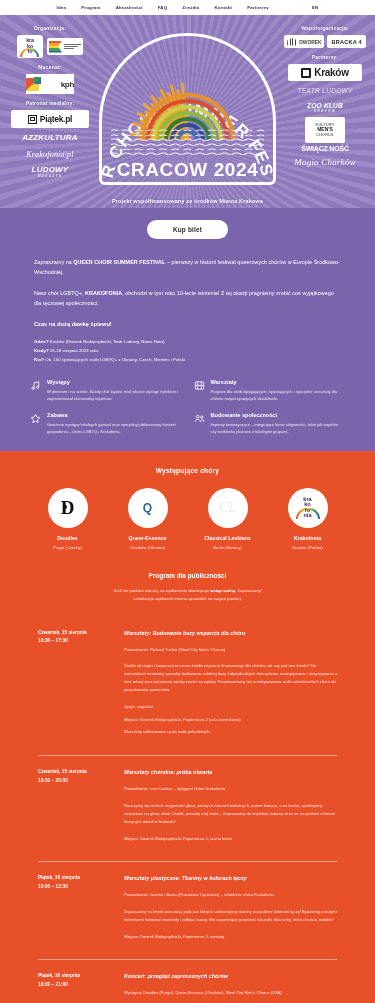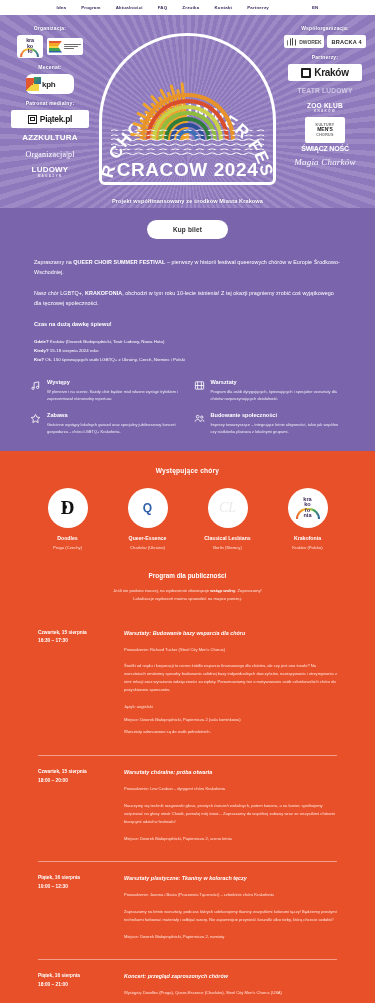--- a/index.html
+++ b/index.html
@@ -101,22 +101,22 @@
       #e4572e 0 2.4px, #f4a62a 2.4px 4.8px, #f2d541 4.8px 7.2px,
       #3fa34d 7.2px 9.6px, #2f5fa8 9.6px 12px);
     clip-path: polygon(0 0,100% 0,70% 50%,100% 100%,0 100%);
   }
   .lg-mkidn .lines { flex: 1; display: flex; flex-direction: column; gap: 1.2px; }
   .lg-mkidn .lines i { display:block; height: 1.1px; background: #6b6b6b; border-radius: 1px; }
   .lg-mkidn .lines i:nth-child(2) { width: 80%; }
   .lg-mkidn .lines i:nth-child(3) { width: 60%; }
 
   .lg-kph {
-    width: 48px; height: 20px; background: #fff; border-radius: 6px;
-    display: flex; align-items: center; justify-content: flex-start; gap: 3px;
+    width: 48px; height: 20px; background: #fff; border-radius: 0;
+    display: flex; align-items: center; justify-content: space-between; gap: 3px;
   }
   .lg-kph .sq {
     width: 13px; height: 13px;
     background:
       linear-gradient(135deg,#e4572e 0 50%, #f2d541 50% 100%);
     position: relative; border-radius: 1px;
   }
   .lg-kph .sq::after {
     content:""; position:absolute; right:-2px; top:-1px; width:7px; height:7px;
     background: linear-gradient(135deg,#3fa34d,#2f5fa8);
@@ -130,21 +130,21 @@
   }
   .lg-wide .glyph {
     width: 9px; height: 9px; border: 1.4px solid #1d1d1d; position: relative;
   }
   .lg-wide .glyph::after {
     content:""; position:absolute; inset:1.3px; border:1.2px solid #1d1d1d;
   }
   .lg-txt {
     width: 78px; height: 15px; background: transparent;
     display: flex; align-items: center; justify-content: center;
-    color: #fff; font-weight: 800; font-size: 8px; letter-spacing: .2px;
+    color: #fff; font-weight: 800; font-size: 8px; letter-spacing: .2px; font-style: italic;
   }
   .lg-txt.small { font-size: 6.6px; }
   .lg-txt.script { font-style: italic; font-family:"Liberation Serif", serif; font-weight: 400; font-size: 9px; opacity:.95; }
   .lg-sub { font-size: 3.2px; letter-spacing: 1.2px; opacity:.8; display:block; }
 
   .lg-pair {
     display:flex; gap: 3px; align-items:center;
   }
   .lg-dworek {
     background:#fff; border-radius:2px; height:13px; padding: 0 3px;
@@ -374,21 +374,21 @@
         <b>kph</b>
       </div>
 
       <div class="spon-head">Patronat medialny:</div>
       <div class="lg-wide">
         <span class="glyph"></span>
 
         <span>Piątek.pl</span>
       </div>
       <div class="lg-txt">AZZKULTURA</div>
-      <div class="lg-txt" style="font-family:'Liberation Serif',serif;font-weight:400;">Organizacja|pl</div>
+      <div class="lg-txt" style="font-family:'Liberation Serif',serif;font-weight:400;">Krakofonia|pl</div>
       <div class="lg-txt" style="flex-direction:column;gap:0;">
         <span>LUDOWY</span>
         <span class="lg-sub">MAGAZYN</span>
       </div>
     </div>
 
     <div class="festival">
       <div class="badge">
         <div class="badge-shape"></div>
         <svg class="arc-text" viewBox="0 0 177 152">

